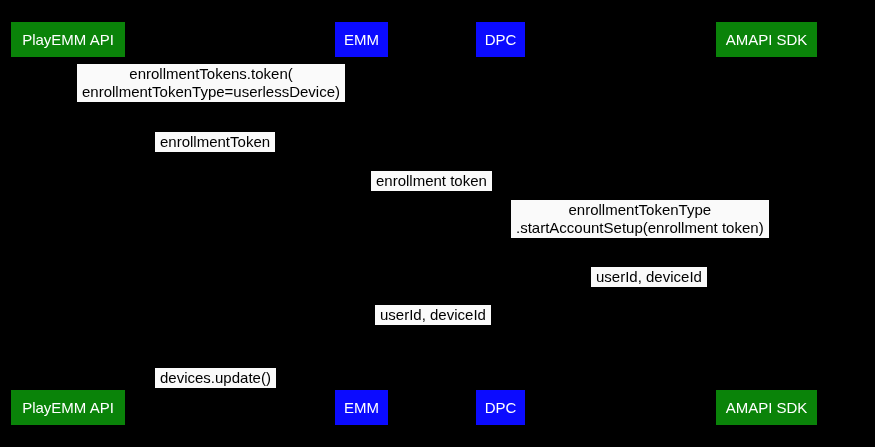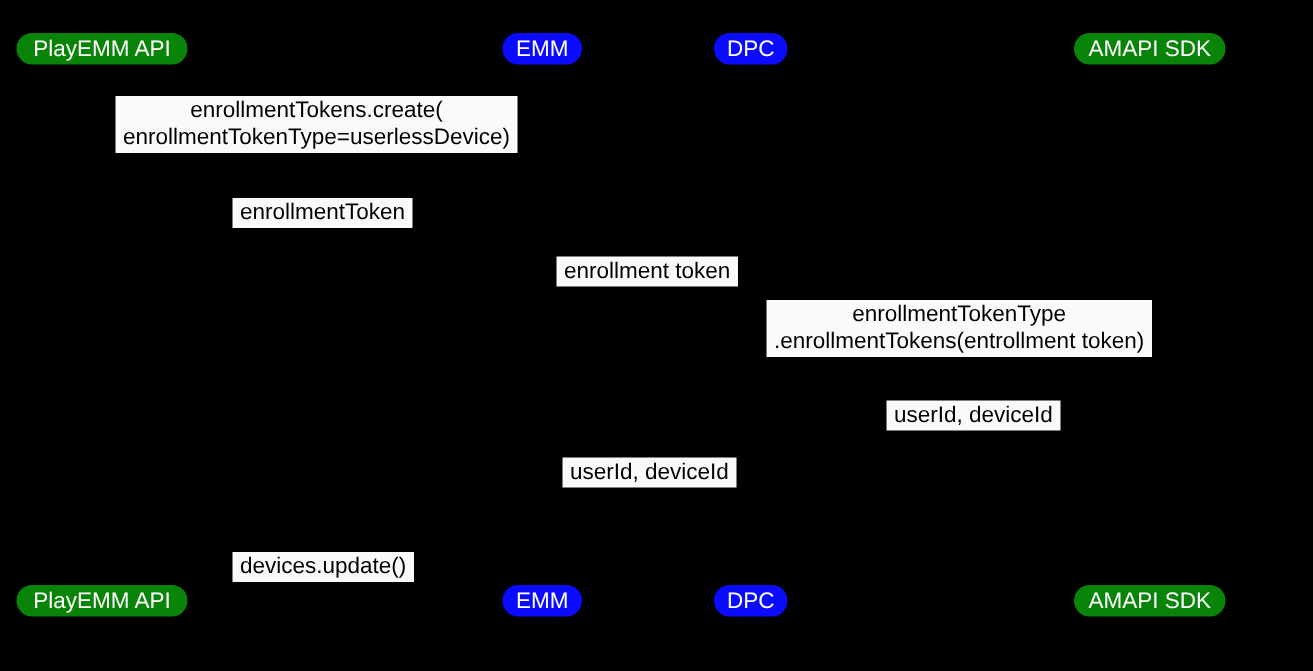--- a/index.html
+++ b/index.html
@@ -5,22 +5,22 @@
   html,body{margin:0;padding:0;}
   body{
     width:875px;height:447px;background:#000;
     font-family:"Liberation Sans","DejaVu Sans",sans-serif;
     position:relative;overflow:hidden;
   }
   .diagram{position:absolute;inset:0;}
   .lifeline{position:absolute;top:57px;height:333px;width:1px;background:#000;}
   .ll-playemm{left:68px;} .ll-emm{left:361px;} .ll-dpc{left:500px;} .ll-amapi{left:793px;}
   .actor{
-    position:absolute;height:21px;display:flex;align-items:center;justify-content:center;
-    color:#fff;font-size:15px;box-sizing:border-box;border-radius:11px;
+    position:absolute;height:35px;display:flex;align-items:center;justify-content:center;
+    color:#fff;font-size:15px;box-sizing:border-box;
   }
   .actor.green{background:#0a8309;}
   .actor.blue{background:#0b0bff;}
   .row-top{top:22px;} .row-bottom{top:390px;}
   .a-playemm{left:11px;width:114px;}
   .a-emm{left:335px;width:53px;text-align:center;}
   .a-dpc{left:476px;width:49px;}
   .a-amapi{left:716px;width:101px;}
   .msg{
     position:absolute;background:#fafafa;color:#000;font-size:15px;line-height:18px;
@@ -51,32 +51,32 @@
     <span>EMM</span>
   </div>
   <div class="actor blue row-top a-dpc">
     <span>DPC</span>
   </div>
   <div class="actor green row-top a-amapi">
     <span>AMAPI SDK</span>
   </div>
 
   <div class="msg m1">
-    <span>enrollmentTokens.create(</span><br>
+    <span>enrollmentTokens.token(</span><br>
     <span>enrollmentTokenType=userlessDevice)</span>
   </div>
   <div class="msg m2">
     <span>enrollmentToken</span>
   </div>
   <div class="msg m3">
     <span>enrollment token</span>
   </div>
   <div class="msg m4">
     <span>enrollmentTokenType</span><br>
-    <span>.enrollmentTokens(entrollment token)</span>
+    <span>.startAccountSetup(enrollment token)</span>
   </div>
   <div class="msg m5">
     <span>userId, deviceId</span>
   </div>
   <div class="msg m6">
     <span>userId, deviceId</span>
   </div>
   <div class="msg m7">
     <span>devices.update()</span>
   </div>

